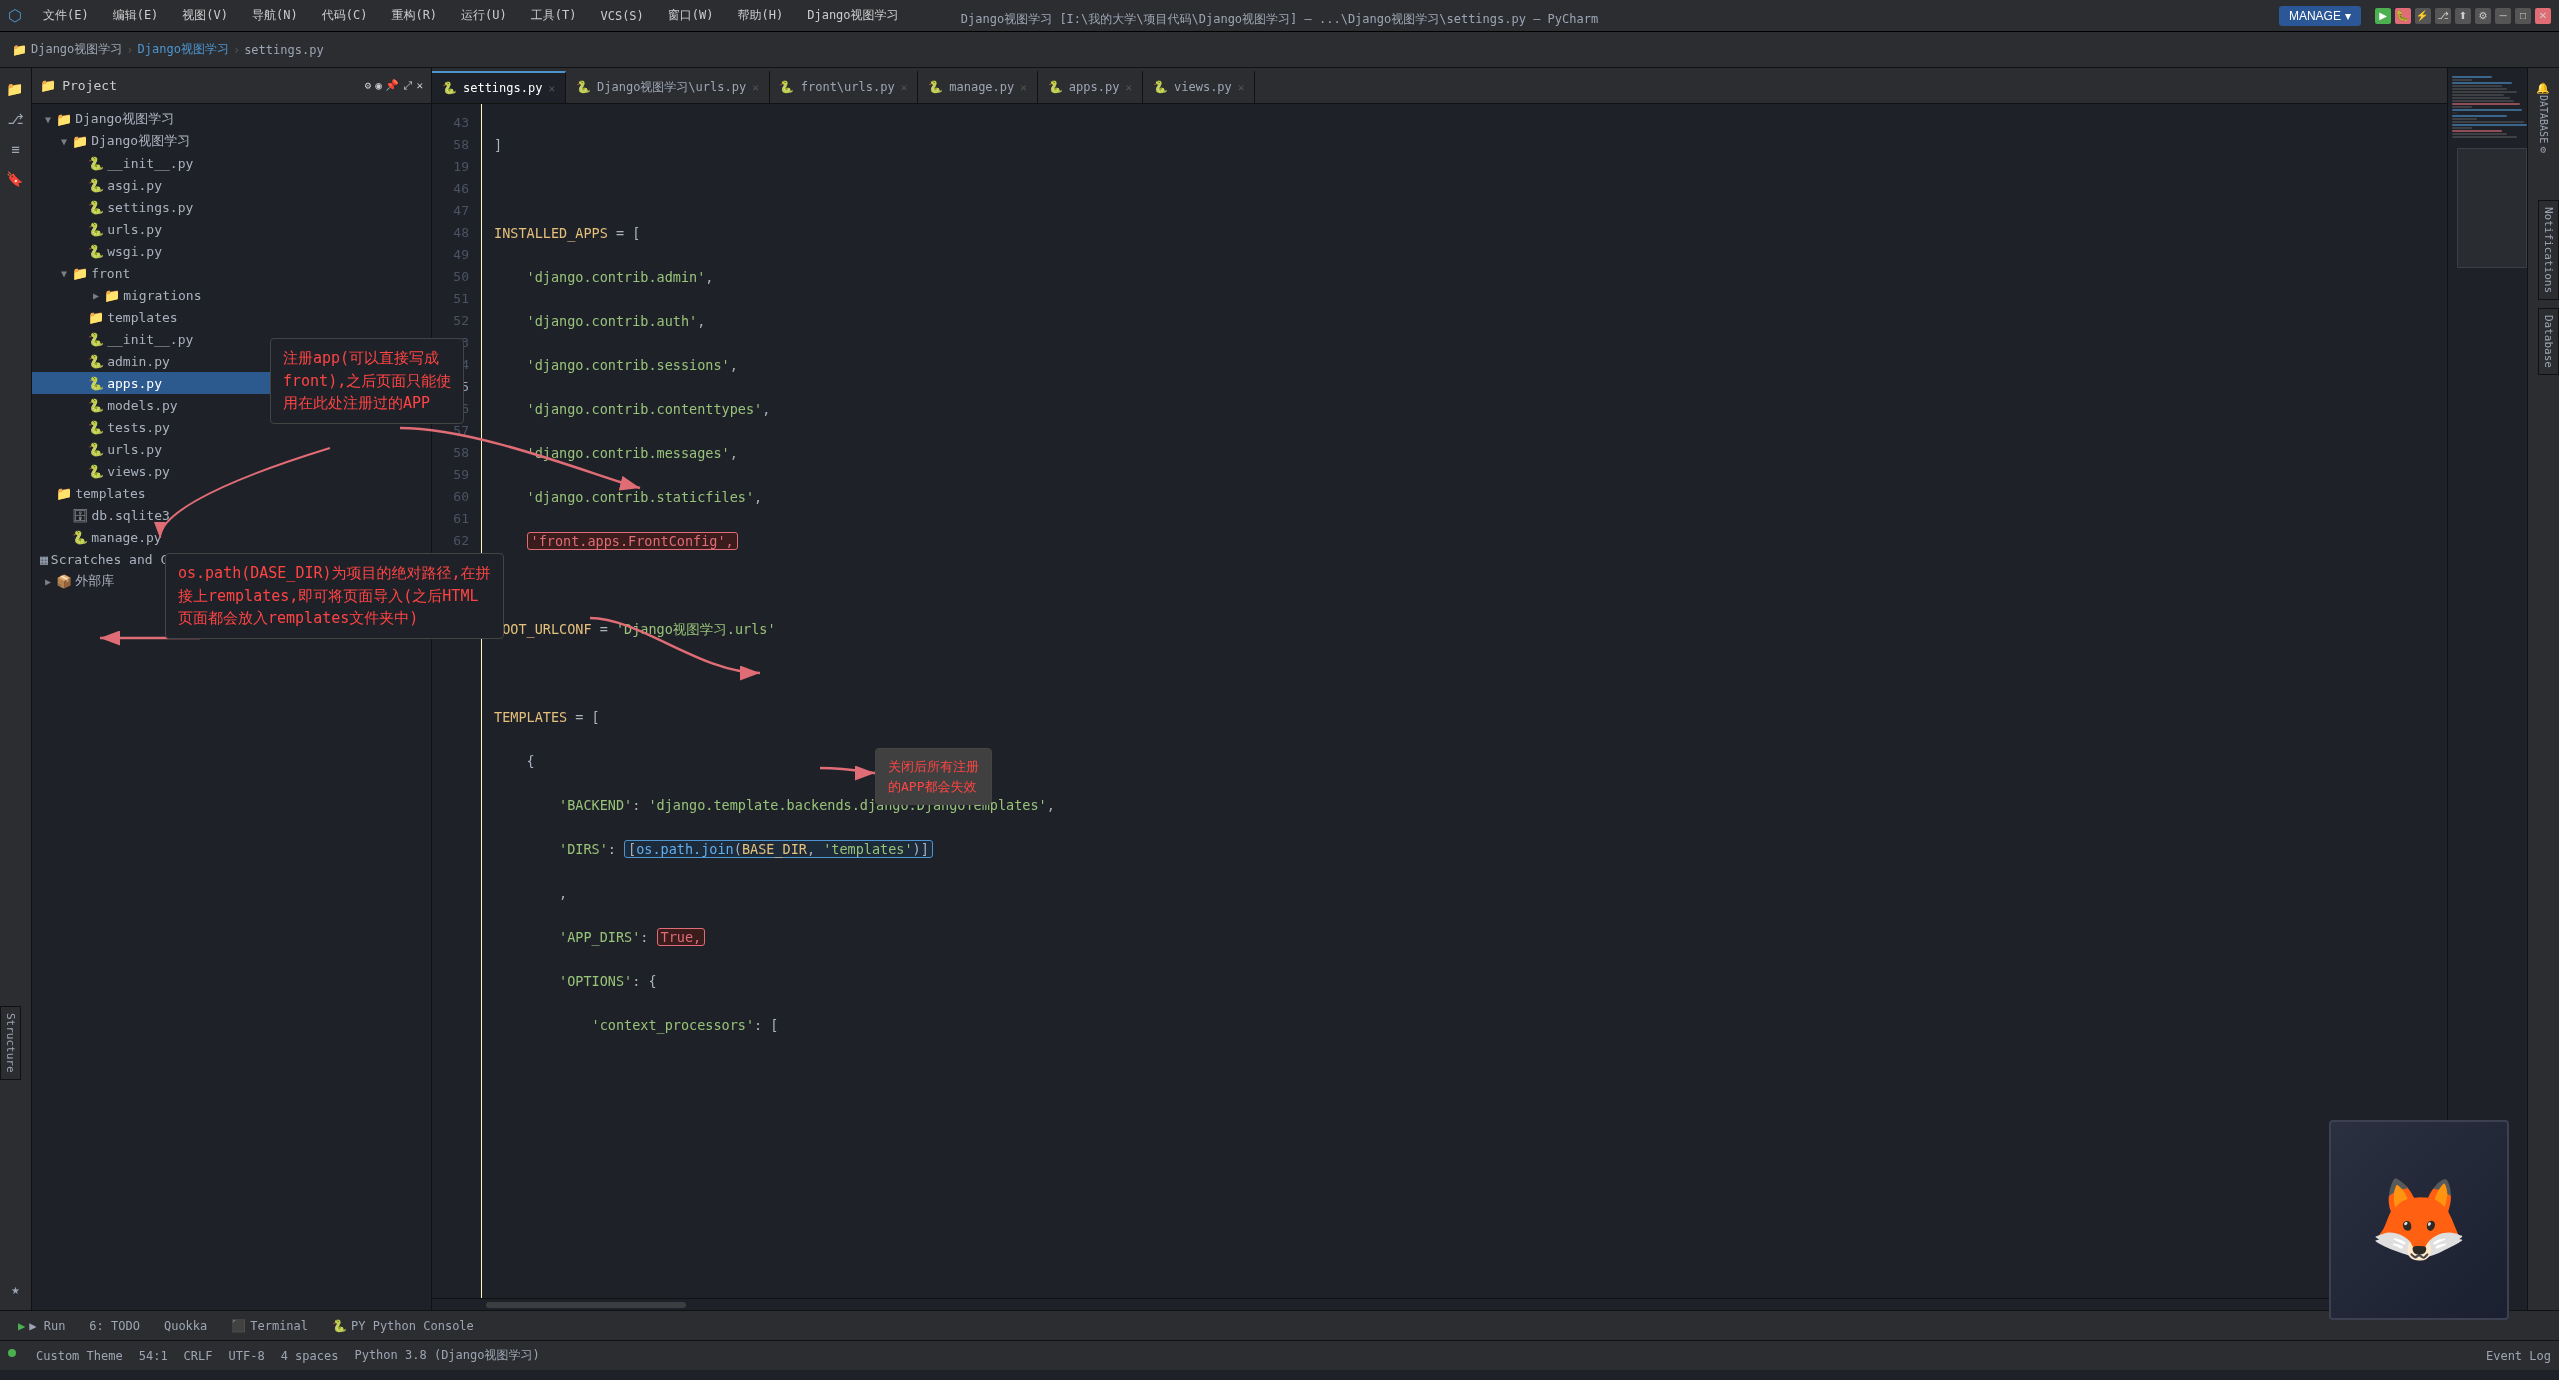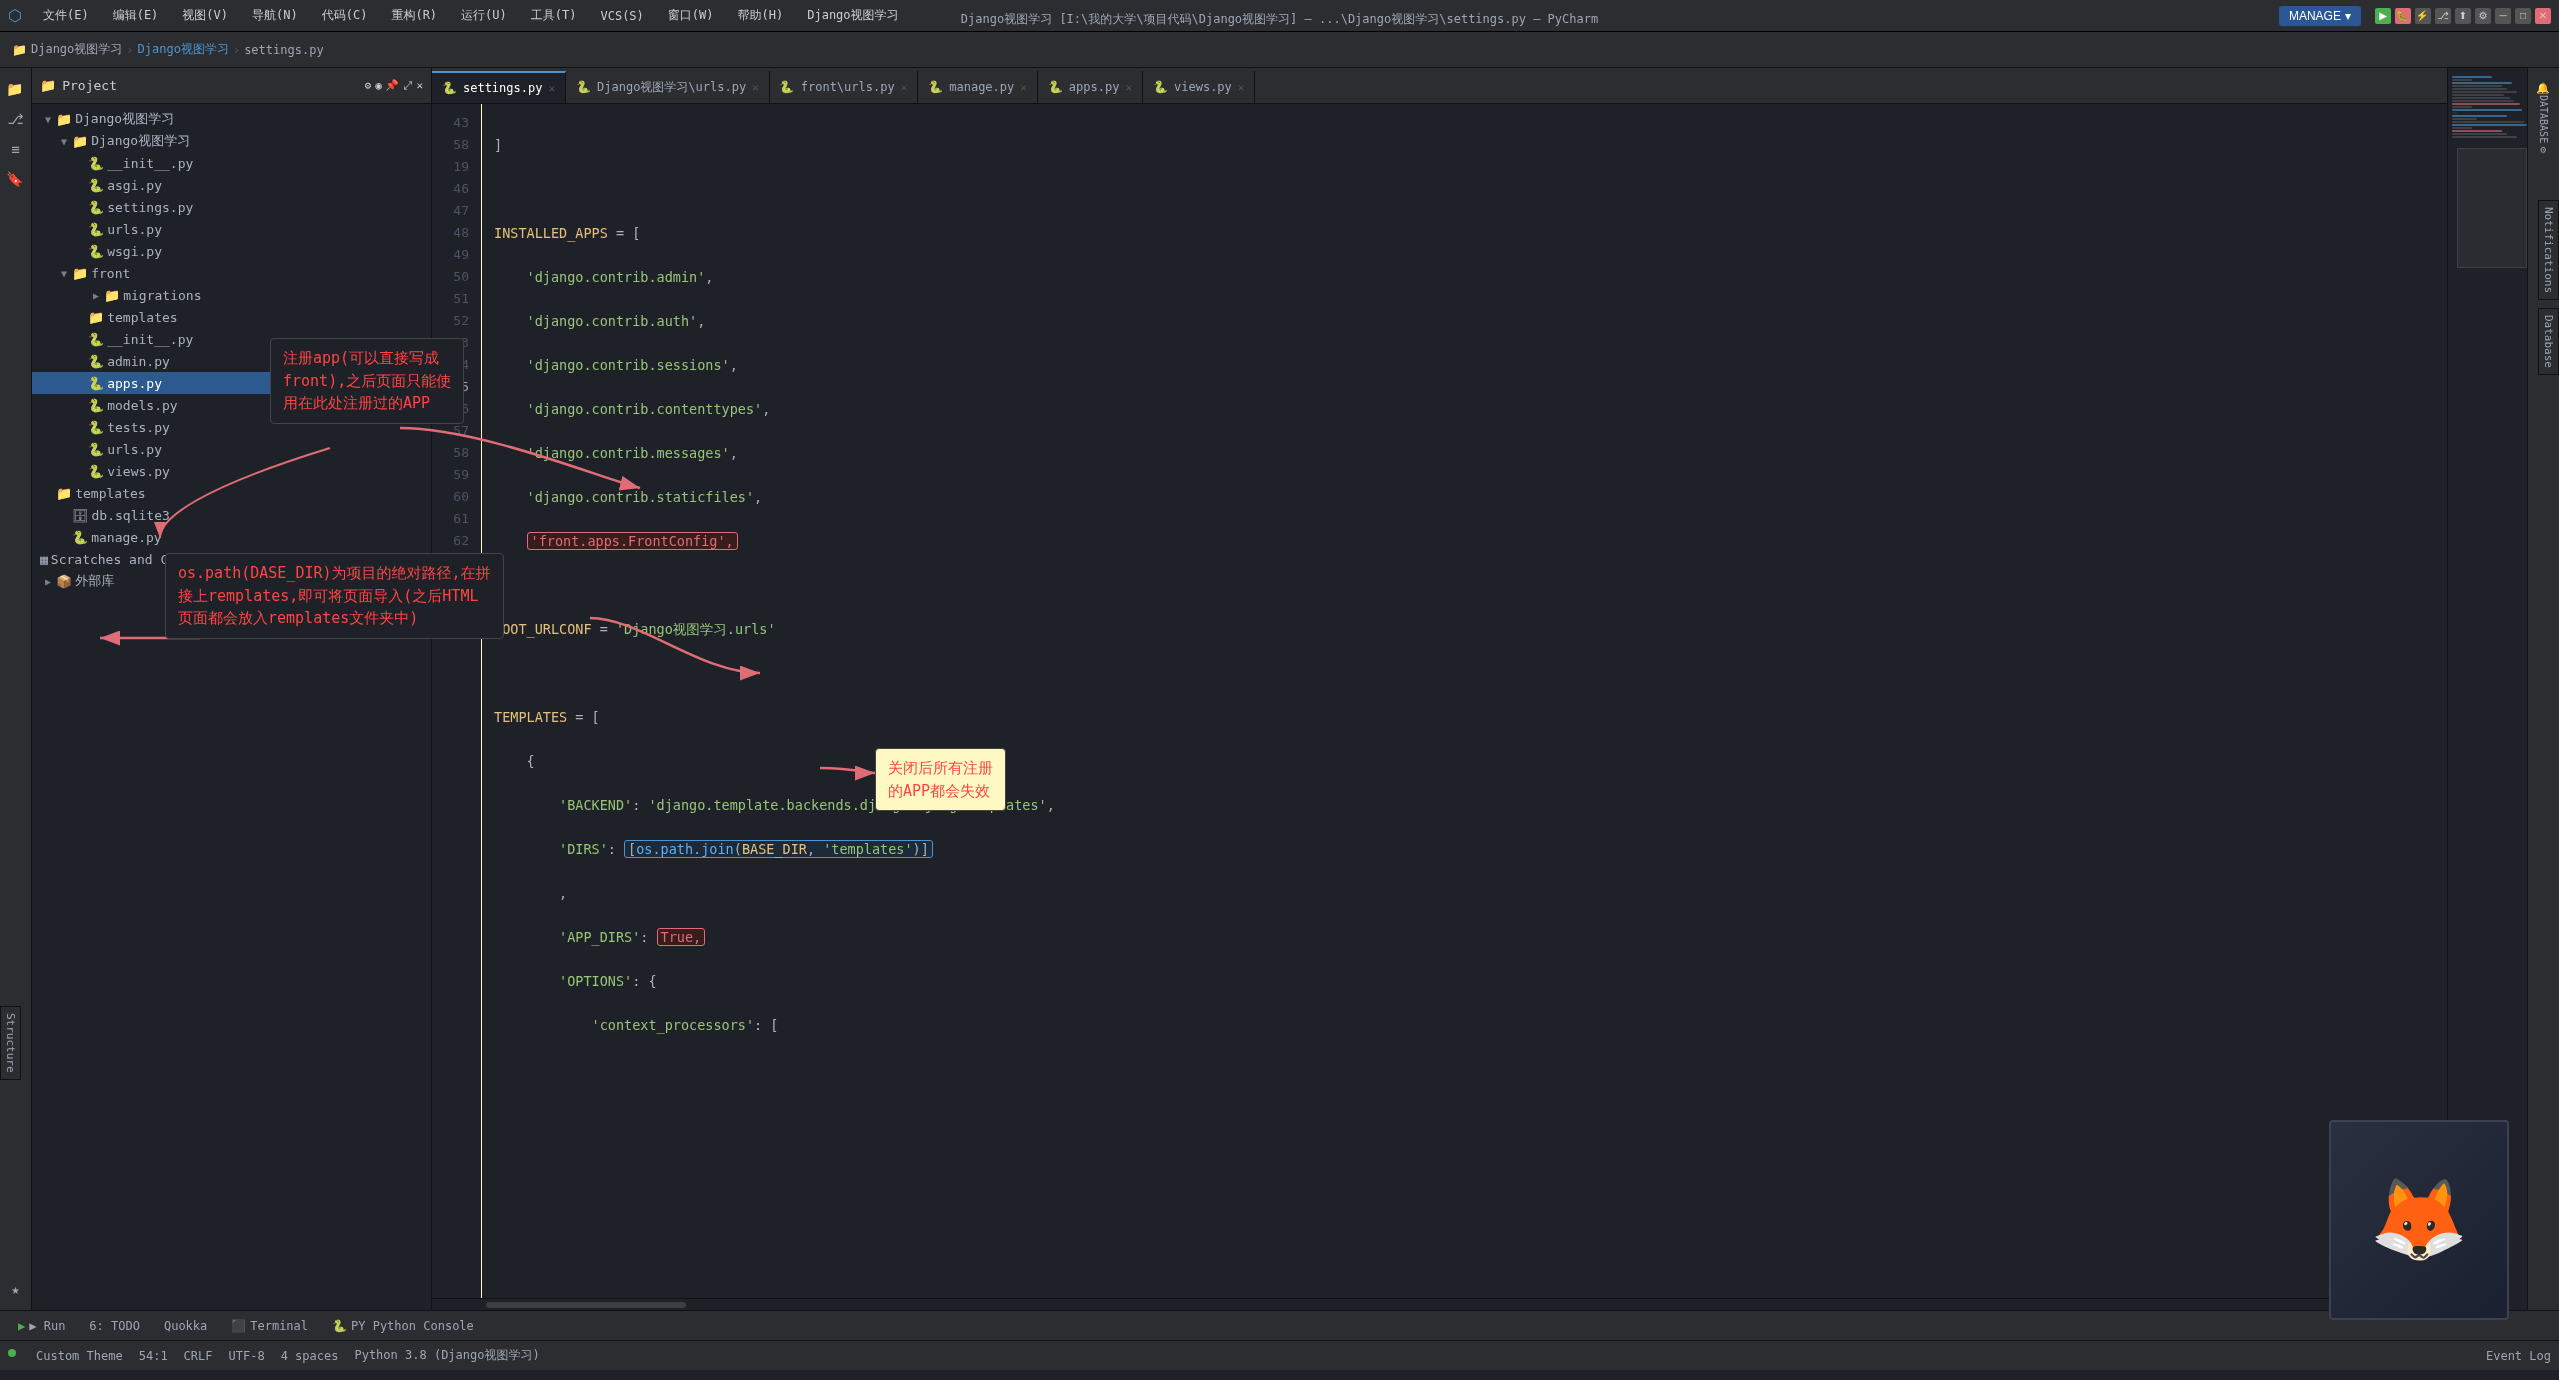--- a/index.html
+++ b/index.html
@@ -767,21 +767,21 @@
   </div>
 
   <svg class="arrow-svg" style="left:0;top:0;width:100%;height:100%;" xmlns="http://www.w3.org/2000/svg">
     <path d="M 200,530 C 120,530 100,530 100,530" stroke="#e06c75" stroke-width="2.5" fill="none" marker-end="url(#arrowhead-red)"></path>
   </svg>
 
   <svg class="arrow-svg" style="left:0;top:0;width:100%;height:100%;" xmlns="http://www.w3.org/2000/svg">
     <path d="M 590,510 C 640,510 700,565 760,565" stroke="#e06c75" stroke-width="2.5" fill="none" marker-end="url(#arrowhead-red)"></path>
   </svg>
 
-  <div class="annotation-box" style="left:875px; top:640px; font-size:15px; max-width:250px; color:#fff; background:#fef9c3; border:1px solid #444; z-index:60;">
+  <div class="annotation-box" style="left:875px; top:640px; font-size:13px; max-width:250px; color:#fff; background:#404040; border:1px solid #444; z-index:60;">
     <span class="red-text">关闭后所有注册<br>的APP都会失效</span>
   </div>
 
   <svg class="arrow-svg" style="left:0;top:0;width:100%;height:100%;" xmlns="http://www.w3.org/2000/svg">
     <path d="M 820,660 C 850,660 870,665 875,665" stroke="#e06c75" stroke-width="2.5" fill="none" marker-end="url(#arrowhead-red)"></path>
   </svg>
 
   <svg class="arrow-svg" style="left:0;top:0;width:100%;height:100%;" xmlns="http://www.w3.org/2000/svg">
     <path d="M 330,340 C 200,380 160,410 160,430" stroke="#e06c75" stroke-width="2" fill="none" marker-end="url(#arrowhead-red)"></path>
   </svg>

